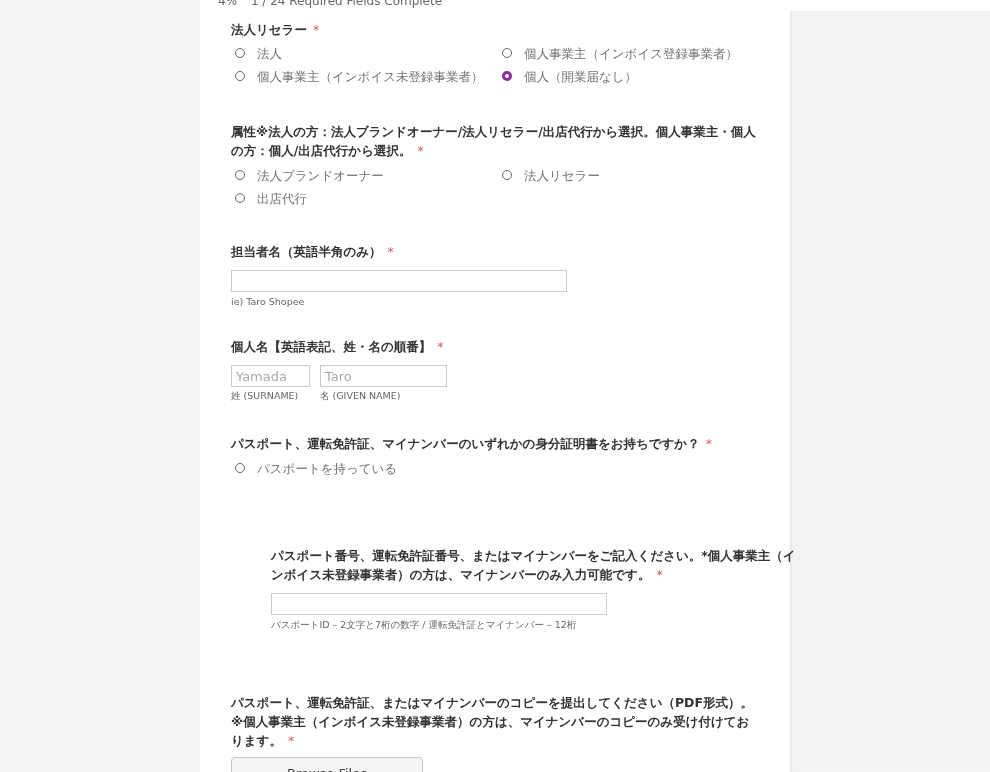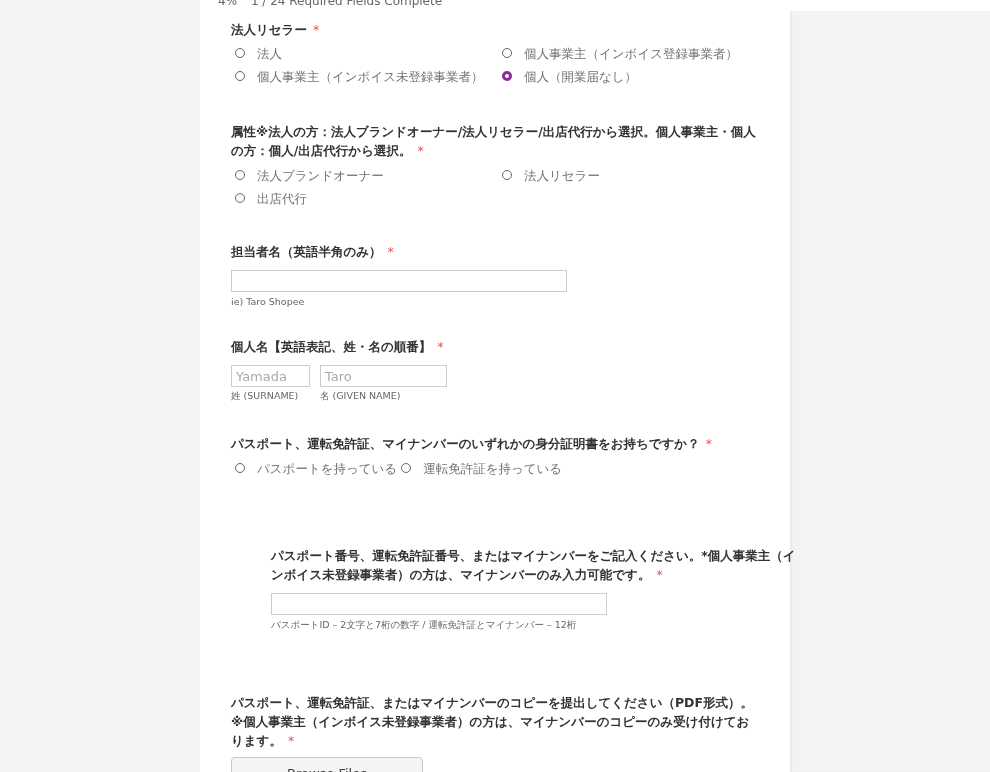--- a/index.html
+++ b/index.html
@@ -149,24 +149,20 @@
 
     <div class="field" style="top:434px;">
       <div class="label">
         <span>パスポート、運転免許証、マイナンバーのいずれかの身分証明書をお持ちですか？</span><span class="req">*</span>
       </div>
       <div class="radio-list">
         <label class="opt">
           <span class="radio"></span>
           <span>パスポートを持っている</span>
         </label>
-        <label class="opt">
-          <span class="radio"></span>
-          <span>運転免許証を持っている</span>
-        </label>
       </div>
     </div>
 
     <div class="field" style="top:546px;margin-left:40px;">
       <div class="label">
         <span>パスポート番号、運転免許証番号、またはマイナンバーをご記入ください。*個人事業主（インボイス未登録事業者）の方は、マイナンバーのみ入力可能です。</span><span class="req">*</span>
       </div>
       <input class="text-input" type="text" style="width: 336px; margin-top: 9px;" value="">
       <div class="hint">パスポートID – 2文字と7桁の数字 / 運転免許証とマイナンバー – 12桁</div>
     </div>

